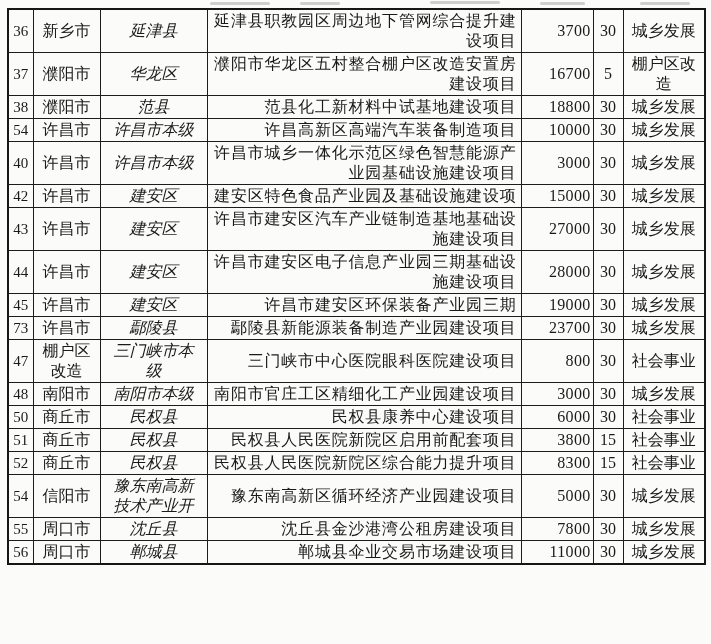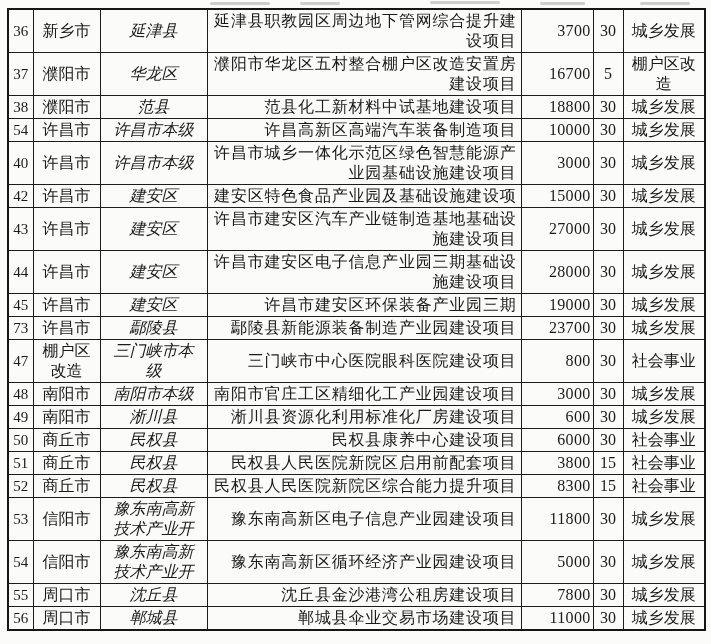--- a/index.html
+++ b/index.html
@@ -178,29 +178,20 @@
         <tr>
           <td class="cell-no">48</td>
           <td class="cell-city">南阳市</td>
           <td class="cell-county">南阳市本级</td>
           <td class="cell-project">南阳市官庄工区精细化工产业园建设项目</td>
           <td class="cell-amount">3000</td>
           <td class="cell-term">30</td>
           <td class="cell-category">城乡发展</td>
         </tr>
         <tr>
-          <td class="cell-no">49</td>
-          <td class="cell-city">南阳市</td>
-          <td class="cell-county">淅川县</td>
-          <td class="cell-project">淅川县资源化利用标准化厂房建设项目</td>
-          <td class="cell-amount">600</td>
-          <td class="cell-term">30</td>
-          <td class="cell-category">城乡发展</td>
-        </tr>
-        <tr>
           <td class="cell-no">50</td>
           <td class="cell-city">商丘市</td>
           <td class="cell-county">民权县</td>
           <td class="cell-project">民权县康养中心建设项目</td>
           <td class="cell-amount">6000</td>
           <td class="cell-term">30</td>
           <td class="cell-category">社会事业</td>
         </tr>
         <tr>
           <td class="cell-no">51</td>
@@ -214,29 +205,20 @@
         <tr>
           <td class="cell-no">52</td>
           <td class="cell-city">商丘市</td>
           <td class="cell-county">民权县</td>
           <td class="cell-project">民权县人民医院新院区综合能力提升项目</td>
           <td class="cell-amount">8300</td>
           <td class="cell-term">15</td>
           <td class="cell-category">社会事业</td>
         </tr>
         <tr>
-          <td class="cell-no">53</td>
-          <td class="cell-city">信阳市</td>
-          <td class="cell-county">豫东南高新技术产业开</td>
-          <td class="cell-project">豫东南高新区电子信息产业园建设项目</td>
-          <td class="cell-amount">11800</td>
-          <td class="cell-term">30</td>
-          <td class="cell-category">城乡发展</td>
-        </tr>
-        <tr>
           <td class="cell-no">54</td>
           <td class="cell-city">信阳市</td>
           <td class="cell-county">豫东南高新技术产业开</td>
           <td class="cell-project">豫东南高新区循环经济产业园建设项目</td>
           <td class="cell-amount">5000</td>
           <td class="cell-term">30</td>
           <td class="cell-category">城乡发展</td>
         </tr>
         <tr>
           <td class="cell-no">55</td>

